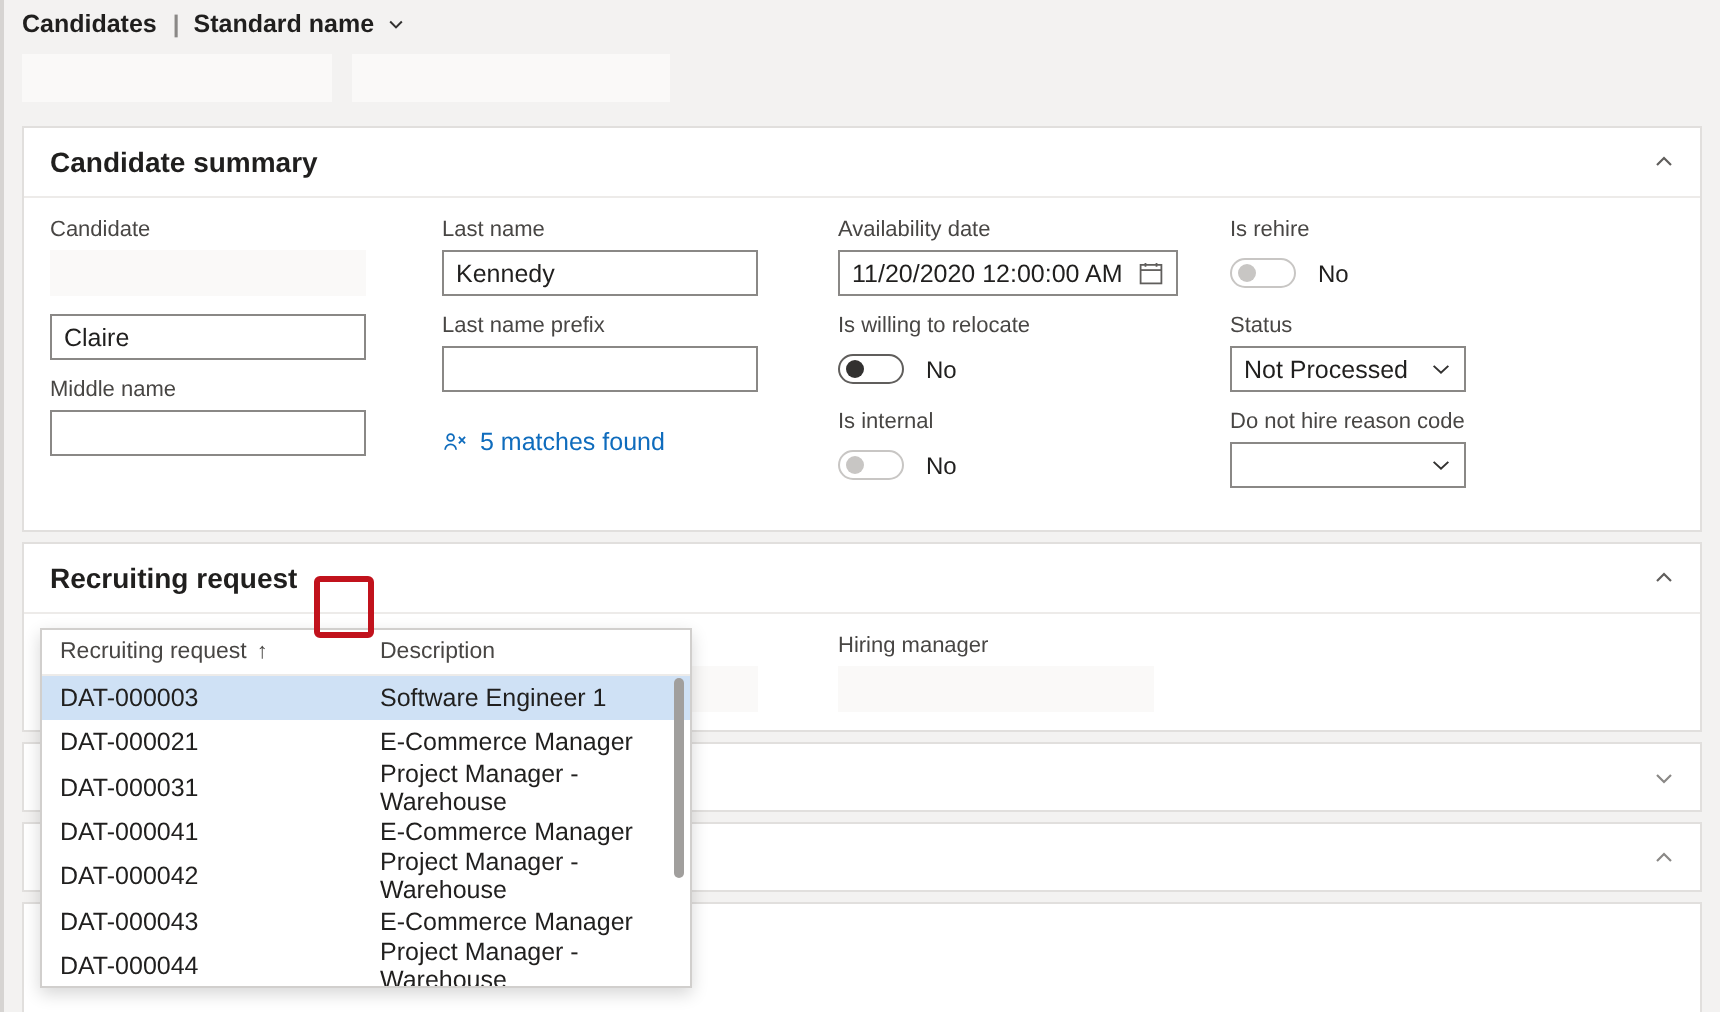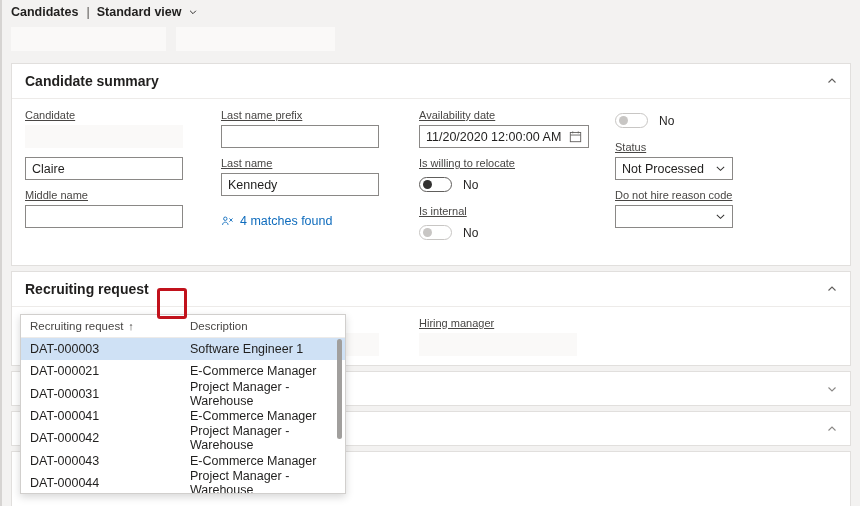--- a/index.html
+++ b/index.html
@@ -117,21 +117,20 @@
   .col.c4 { width: 200px; }
 
   .field { margin-bottom: 9px; }
   .flabel {
     display: block;
     font-size: 11px;
     color: #484644;
     margin-bottom: 3px;
     line-height: 13px;
     white-space: nowrap;
-    text-decoration: underline;
   }
   .fin {
     height: 23px;
     border: 1px solid #8a8886;
     background: #ffffff;
     font-size: 12.5px;
     color: #201f1e;
     padding: 0 6px;
     box-sizing: border-box;
     font-family: "Liberation Sans", sans-serif;
@@ -295,21 +294,21 @@
 </style>
 </head>
 <body>
 
 <div id="app">
 
   <div class="topbar">
     <span class="crumb">Candidates</span>
     <span class="sep">|</span>
     <span class="viewsel">
-      <span>Standard view</span>
+      <span>Standard name</span>
       <span class="chev">
         <svg class="chev-svg" viewBox="0 0 12 12" width="10" height="10" fill="none" stroke="#323130" stroke-width="1.2">
             <path d="M2.5 4.5 L6 8 L9.5 4.5"></path>
           </svg>
       </span>
     </span>
   </div>
 
   <div class="cmdrow">
     <div class="cmdbox a"></div>
@@ -338,36 +337,36 @@
             <div class="fin wide">Claire</div>
           </div>
           <div class="field">
             <span class="flabel">Middle name</span>
             <div class="fin wide"></div>
           </div>
         </div>
 
         <div class="col c2">
           <div class="field">
+            <span class="flabel">Last name</span>
+            <div class="fin wide">Kennedy</div>
+          </div>
+          <div class="field">
             <span class="flabel">Last name prefix</span>
             <div class="fin wide"></div>
-          </div>
-          <div class="field">
-            <span class="flabel">Last name</span>
-            <div class="fin wide">Kennedy</div>
           </div>
           <div class="matchlink">
             <span class="ico">
               <svg viewBox="0 0 16 16" width="13" height="13" fill="none" stroke="#0f6cbd" stroke-width="1.1">
                 <circle cx="5.3" cy="4.6" r="2.1"></circle>
                 <path d="M1.9 12.2c0-2 1.6-3.4 3.4-3.4s3.4 1.4 3.4 3.4"></path>
                 <path d="M10.4 4.2 L14.2 8.2 M14.2 4.2 L10.4 8.2"></path>
               </svg>
             </span>
-            <span>4 matches found</span>
+            <span>5 matches found</span>
           </div>
         </div>
 
         <div class="col c3">
           <div class="field">
             <span class="flabel">Availability date</span>
             <div class="fin date">
               <span>11/20/2020 12:00:00 AM</span>
               <span class="cal-ico">
                 <svg viewBox="0 0 16 16" width="13" height="13" fill="none" stroke="#605e5c" stroke-width="1.1">
@@ -393,20 +392,21 @@
               <span class="switch off-dis">
                   <span class="knob"></span>
                 </span>
               <span class="toggle-val">No</span>
             </div>
           </div>
         </div>
 
         <div class="col c4">
           <div class="field">
+            <span class="flabel">Is rehire</span>
             <div class="togglerow">
               <span class="switch off-dis">
                   <span class="knob"></span>
                 </span>
               <span class="toggle-val">No</span>
             </div>
           </div>
           <div class="field">
             <span class="flabel">Status</span>
             <div class="fin select wide">

